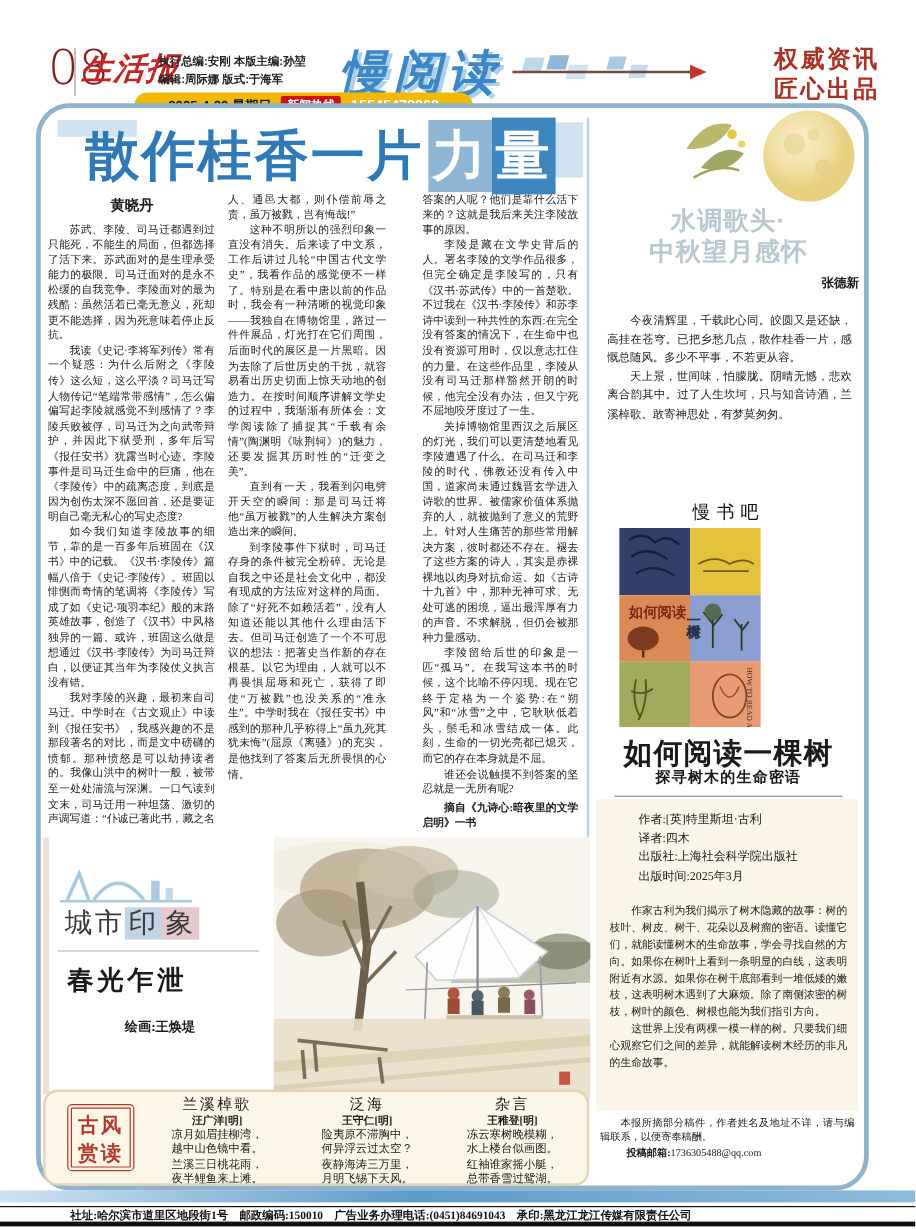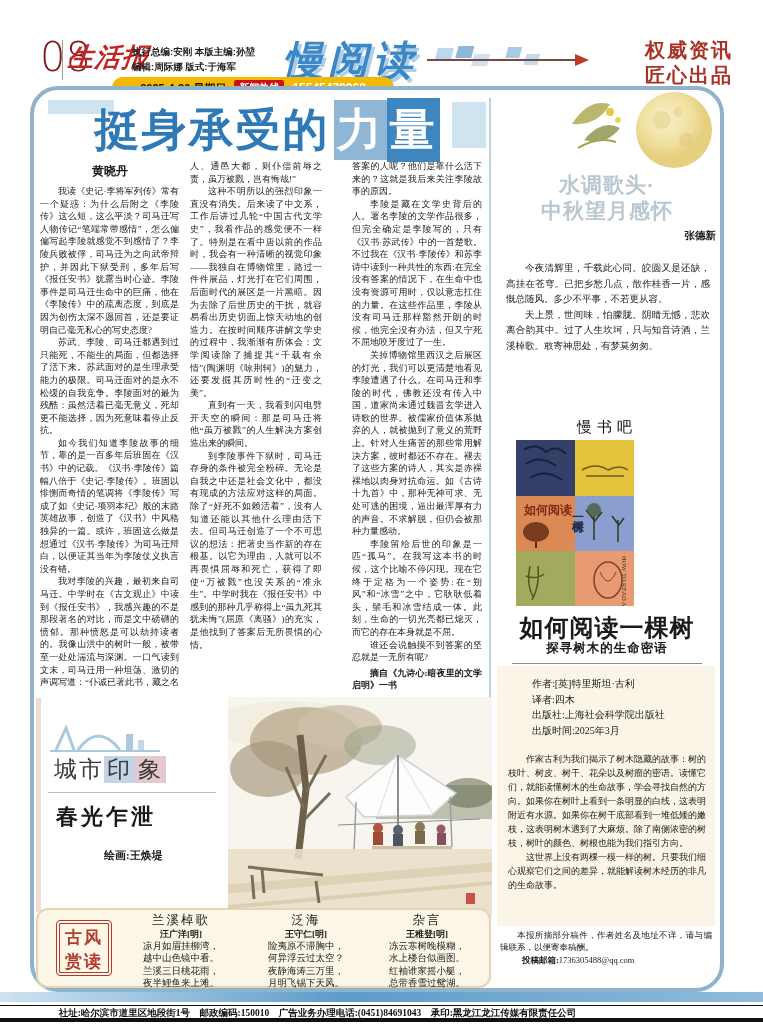--- a/index.html
+++ b/index.html
@@ -125,26 +125,26 @@
     <span class="date-txt">2025·4·20  星期日</span>
     <span class="hotline-label">新闻热线</span>
     <span class="hotline-num">15545478968</span>
   </div>
 
   <div class="abs frame"></div>
   <div class="abs v-divider"></div>
 
   <div class="abs tbar-l"></div>
   <div class="abs tbar-r"></div>
-  <div class="abs art-title"><span>挺身承受的</span><span class="tblock1">力</span><span class="tblock2">量</span></div>
+  <div class="abs art-title"><span>散作桂香一片</span><span class="tblock1">力</span><span class="tblock2">量</span></div>
   <div class="abs byline">黄晓丹</div>
 
   <div class="abs col col1">
+    <p>苏武、李陵、司马迁都遇到过只能死，不能生的局面，但都选择了活下来。苏武面对的是生理承受能力的极限。司马迁面对的是永不松缓的自我竞争。李陵面对的最为残酷：虽然活着已毫无意义，死却更不能选择，因为死意味着停止反抗。</p>
     <p>我读《史记·李将军列传》常有一个疑惑：为什么后附之《李陵传》这么短，这么平淡？司马迁写人物传记“笔端常带感情”，怎么偏偏写起李陵就感觉不到感情了？李陵兵败被俘，司马迁为之向武帝辩护，并因此下狱受刑，多年后写《报任安书》犹露当时心迹。李陵事件是司马迁生命中的巨痛，他在《李陵传》中的疏离态度，到底是因为创伤太深不愿回首，还是要证明自己毫无私心的写史态度?</p>
-    <p>苏武、李陵、司马迁都遇到过只能死，不能生的局面，但都选择了活下来。苏武面对的是生理承受能力的极限。司马迁面对的是永不松缓的自我竞争。李陵面对的最为残酷：虽然活着已毫无意义，死却更不能选择，因为死意味着停止反抗。</p>
     <p>如今我们知道李陵故事的细节，靠的是一百多年后班固在《汉书》中的记载。《汉书·李陵传》篇幅八倍于《史记·李陵传》。班固以悱恻而奇情的笔调将《李陵传》写成了如《史记·项羽本纪》般的末路英雄故事，创造了《汉书》中风格独异的一篇。或许，班固这么做是想通过《汉书·李陵传》为司马迁辩白，以便证其当年为李陵仗义执言没有错。</p>
     <p>我对李陵的兴趣，最初来自司马迁。中学时在《古文观止》中读到《报任安书》，我感兴趣的不是那段著名的对比，而是文中磅礴的愤郁。那种愤怒是可以劫持读者的。我像山洪中的树叶一般，被带至一处处湍流与深渊。一口气读到文末，司马迁用一种坦荡、激切的声调写道：“仆诚已著此书，藏之名山，传之其</p>
   </div>
   <div class="abs col col2">
     <p class="cont">人、通邑大都，则仆偿前辱之责，虽万被戮，岂有悔哉!”</p>
     <p>这种不明所以的强烈印象一直没有消失。后来读了中文系，工作后讲过几轮“中国古代文学史”，我看作品的感觉便不一样了。特别是在看中唐以前的作品时，我会有一种清晰的视觉印象——我独自在博物馆里，路过一件件展品，灯光打在它们周围，后面时代的展区是一片黑暗。因为去除了后世历史的干扰，就容易看出历史切面上惊天动地的创造力。在按时间顺序讲解文学史的过程中，我渐渐有所体会：文学阅读除了捕捉其“千载有余情”(陶渊明《咏荆轲》)的魅力，还要发掘其历时性的“迁变之美”。</p>
     <p>直到有一天，我看到闪电劈开天空的瞬间：那是司马迁将他“虽万被戮”的人生解决方案创造出来的瞬间。</p>
     <p>到李陵事件下狱时，司马迁存身的条件被完全粉碎。无论是自我之中还是社会文化中，都没有现成的方法应对这样的局面。除了“好死不如赖活着”，没有人知道还能以其他什么理由活下去。但司马迁创造了一个不可思议的想法：把著史当作新的存在根基。以它为理由，人就可以不再畏惧屈辱和死亡，获得了即使“万被戮”也没关系的“准永生”。中学时我在《报任安书》中感到的那种几乎称得上“虽九死其犹未悔”(屈原《离骚》)的充实，是他找到了答案后无所畏惧的心情。</p>
 
   </div>

